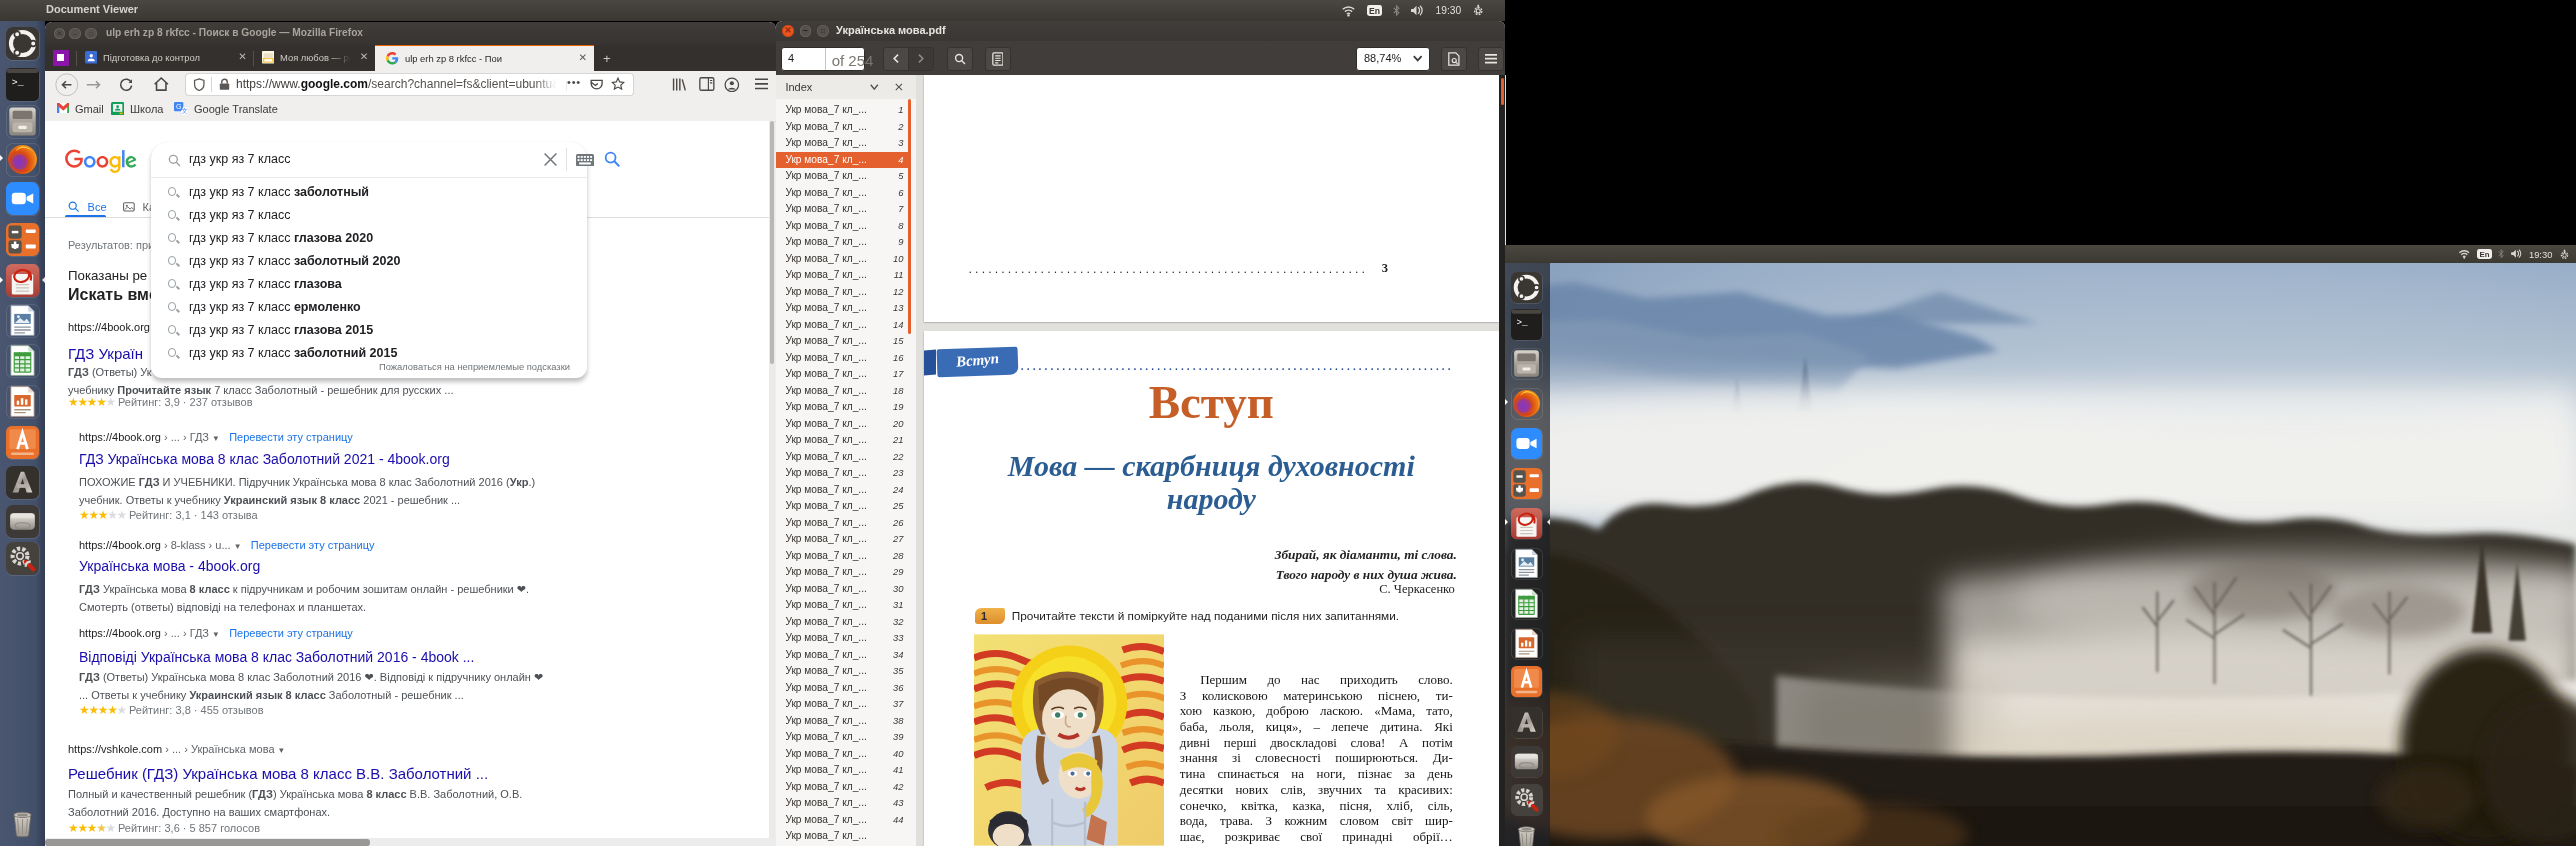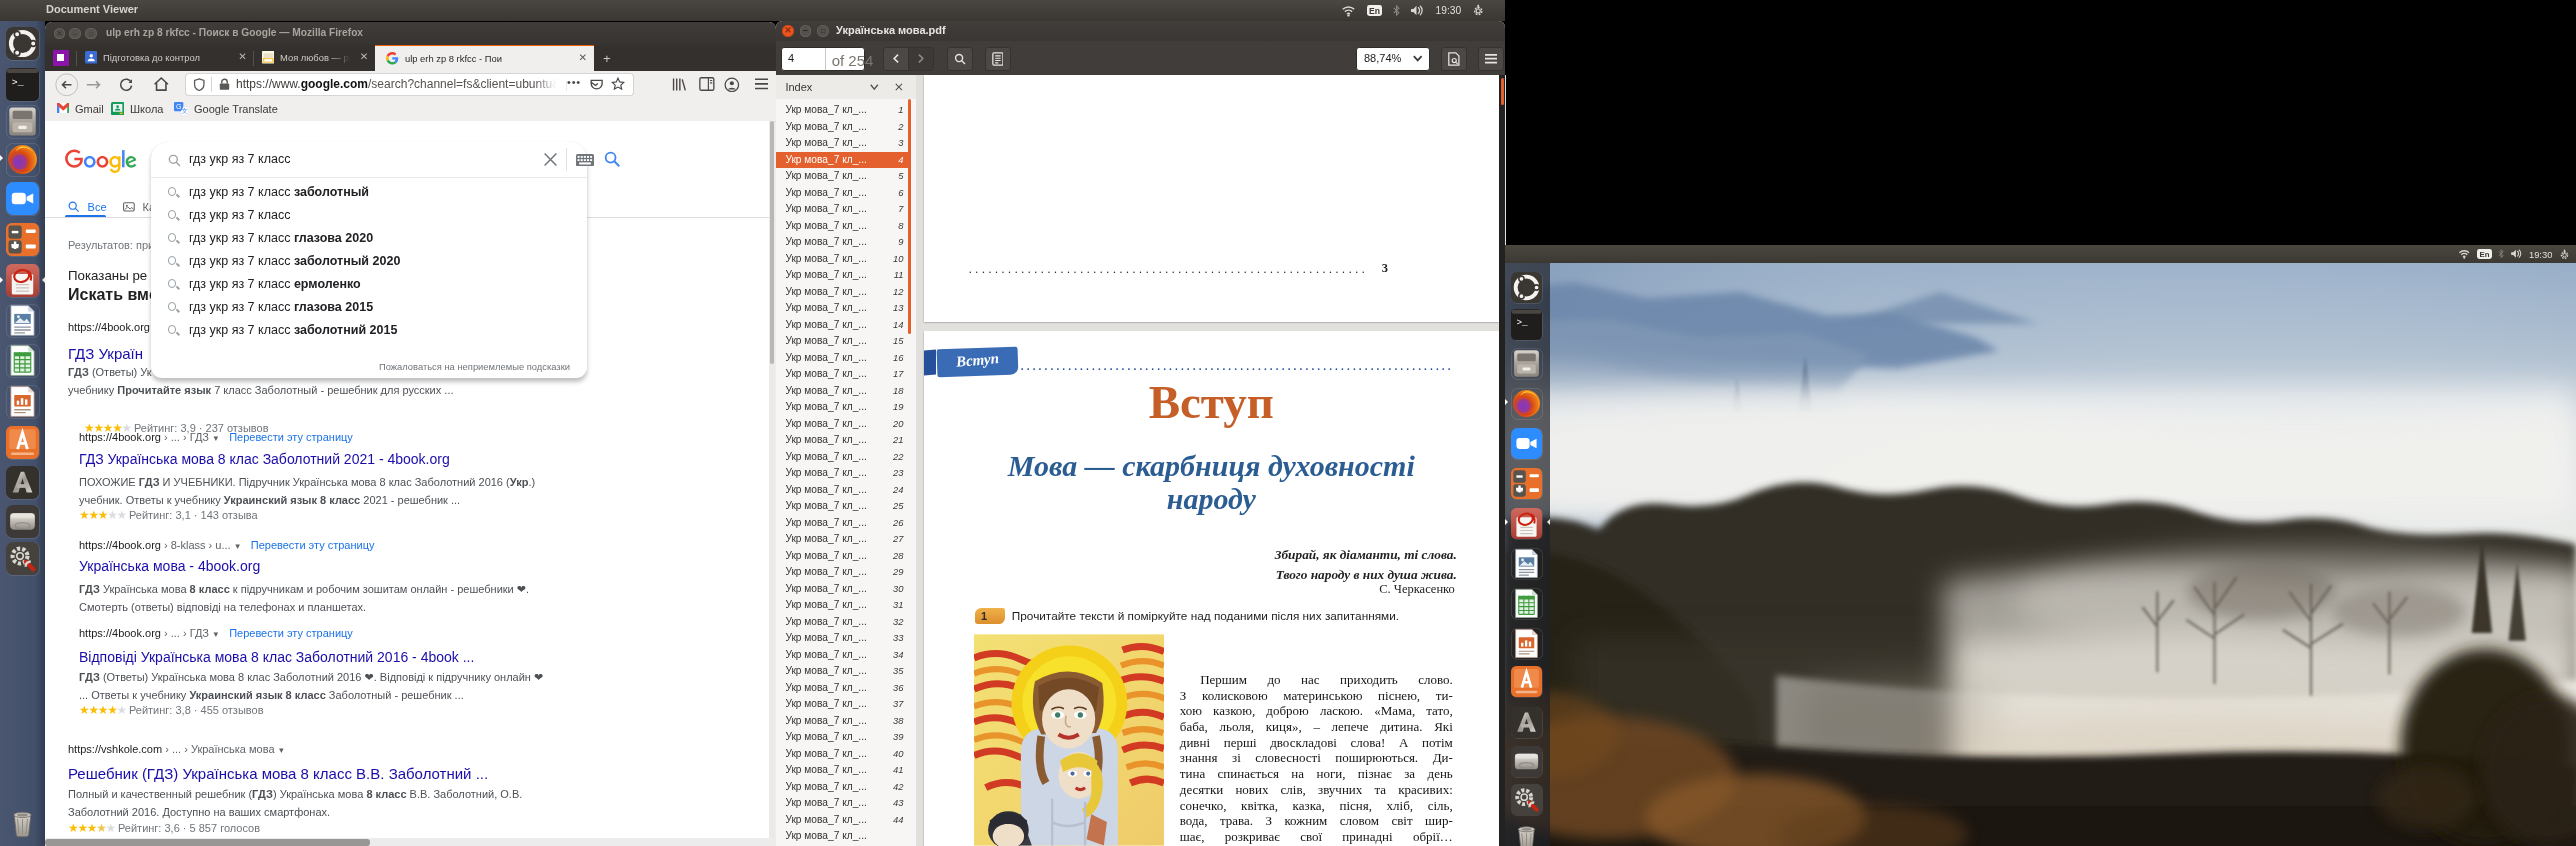--- a/index.html
+++ b/index.html
@@ -263,20 +263,21 @@
         <svg class="abs" style="left:453px;top:9.4px;" width="16.5" height="16.5" viewBox="0 0 20 20">
               <circle cx="8" cy="8" r="6" fill="none" stroke="#4285f4" stroke-width="2.2"></circle>
               <path d="M12.5 12.5 L18.5 18.5" stroke="#4285f4" stroke-width="2.4"></path>
             </svg>
         <div class="abs" style="left:0;top:35px;width:100%;height:0.8px;background:#e8eaed;"></div>
         <div class="abs" id="sugg" style="left:0;top:39px;width:100%;font-size:12.5px;color:#202124;">
           <div class="srow">гдз укр яз 7 класс <b>заболотный</b></div>
           <div class="srow">гдз укр яз 7 класс</div>
           <div class="srow">гдз укр яз 7 класс <b>глазова 2020</b></div>
           <div class="srow">гдз укр яз 7 класс <b>заболотный 2020</b></div>
+          <div class="srow">гдз укр яз 7 класс <b>глазова</b></div>
           <div class="srow">гдз укр яз 7 класс <b>ермоленко</b></div>
           <div class="srow">гдз укр яз 7 класс <b>глазова 2015</b></div>
           <div class="srow">гдз укр яз 7 класс <b>заболотний 2015</b></div>
         </div>
         <span class="abs" style="right:17px;bottom:6.3px;font-size:9.4px;color:#70757a;">Пожаловаться на неприемлемые подсказки</span>
       </div>
 
       <div class="abs" style="left:0;top:93px;width:724px;height:0.8px;"></div>
       <div class="abs" style="left:23px;top:102px;font-size:11px;color:#1a73e8;">
         <svg style="vertical-align:-1.6px;" width="11.8" height="11.8" viewBox="0 0 20 20">
@@ -298,21 +299,21 @@
       <div class="abs" style="left:542px;top:118px;width:183px;height:0.8px;background:#dadce0;"></div>
 
       <span class="abs" style="left:23px;top:140px;font-size:11px;color:#70757a;">Результатов: при</span>
       <span class="abs" style="left:23px;top:169px;font-size:13.3px;color:#222;">Показаны ре</span>
       <span class="abs" style="left:23px;top:187px;font-size:16px;color:#222;font-weight:bold;">Искать вместо</span>
 
       <span class="abs gurl" style="left:23px;top:222px;">https://4book.org</span>
       <span class="abs gtitle" style="left:23px;top:246px;font-size:15px;">ГДЗ Україн</span>
       <span class="abs gsnip" style="left:23px;top:264px;"><b>ГДЗ</b> (Ответы) Ук</span>
       <div class="abs gsnip" style="left:23px;top:282px;">учебнику <b>Прочитайте язык</b> 7 класс Заболотный - решебник для русских ...</div>
-      <div class="abs" style="left:23px;top:322px;margin-left:16px;"><span class="stars">★★★★</span><span class="stars graystar">★</span><span class="grate"> Рейтинг: 3,9 · 237 отзывов</span></div>
+      <div class="abs" style="left:23px;top:296px;"><span class="stars">★★★★</span><span class="stars graystar">★</span><span class="grate"> Рейтинг: 3,9 · 237 отзывов</span></div>
 
       <div class="abs gurl" style="left:34px;top:332px;">https://4book.org <span style="color:#5f6368;">› ... › ГДЗ</span> <span style="color:#5f6368;font-size:7.8px;">▼</span> <span class="blue" style="margin-left:6.3px;">Перевести эту страницу</span></div>
       <span class="abs gtitle" style="left:34px;top:352px;">ГДЗ Українська мова 8 клас Заболотний 2021 - 4book.org</span>
       <div class="abs gsnip" style="left:34px;top:374px;width:502px;">ПОХОЖИЕ <b>ГДЗ</b> И УЧЕБНИКИ. Підручник Українська мова 8 клас Заболотний 2016 (<b>Укр</b>.)<br>учебник. Ответы к учебнику <b>Украинский язык 8 класс</b> 2021 - решебник ...</div>
       <div class="abs" style="left:34px;top:409px;"><span class="stars">★★★</span><span class="stars graystar">★★</span><span class="grate"> Рейтинг: 3,1 · 143 отзыва</span></div>
 
       <div class="abs gurl" style="left:34px;top:440px;">https://4book.org <span style="color:#5f6368;">› 8-klass › u...</span> <span style="color:#5f6368;font-size:7.8px;">▼</span> <span class="blue" style="margin-left:6.3px;">Перевести эту страницу</span></div>
       <span class="abs gtitle" style="left:34px;top:459px;">Українська мова - 4book.org</span>
       <div class="abs gsnip" style="left:34px;top:481px;width:517px;"><b>ГДЗ</b> Українська мова <b>8 класс</b> к підручникам и робочим зошитам онлайн - решебники ❤.<br>Смотерть (ответы) відповіді на телефонах и планшетах.</div>
 

